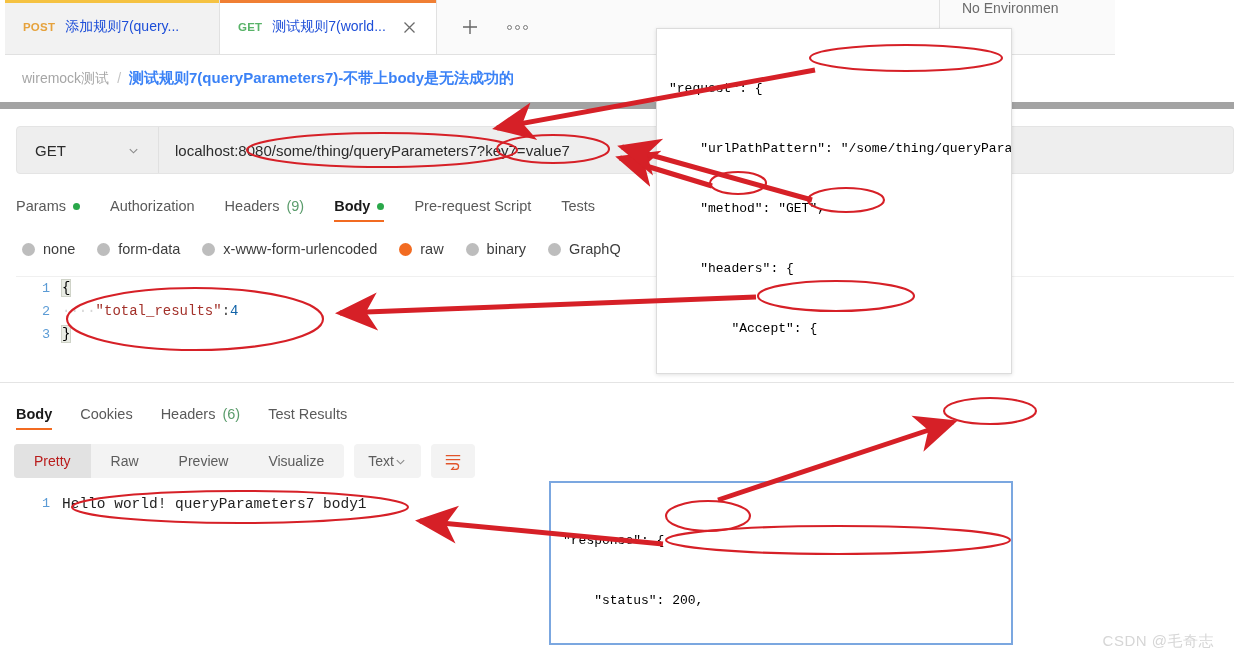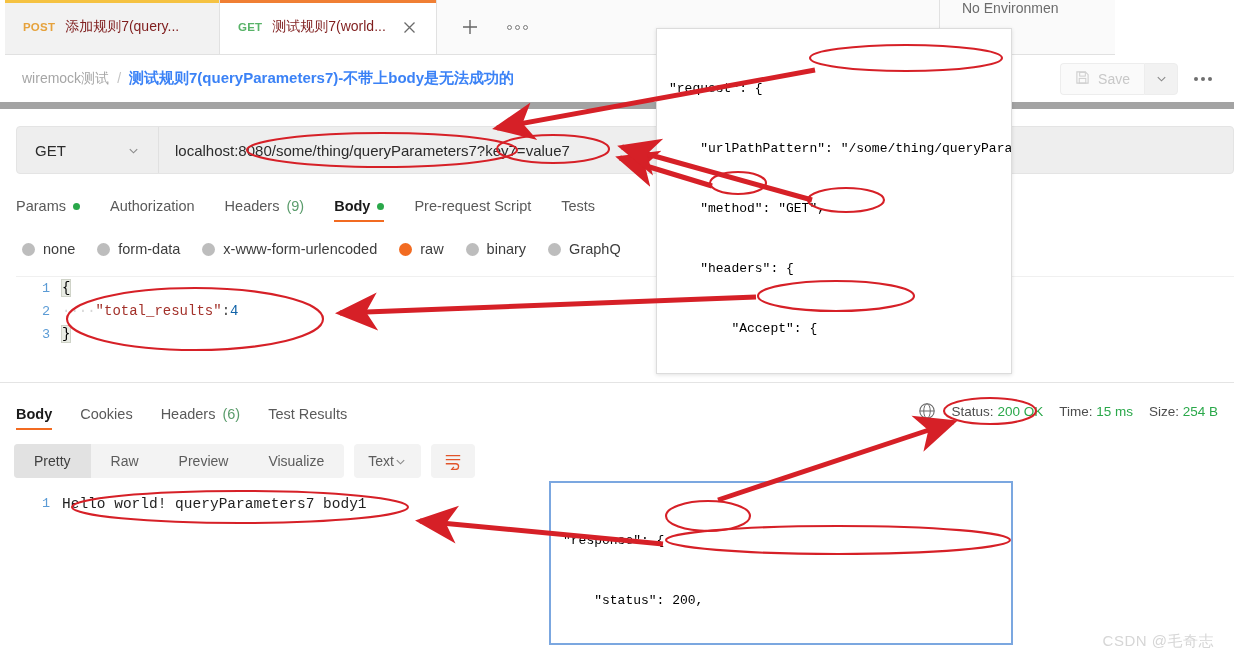--- a/index.html
+++ b/index.html
@@ -36,21 +36,21 @@
     position: absolute; left: 0; right: 0; top: 0; height: 3px;
   }
   .tab.inactive .topbar { background: #f5c242; }
   .tab.active .topbar { background: #f07f34; }
   .tab-method {
     font-size: 11.5px; letter-spacing: .2px; font-weight: 600;
   }
   .m-post { color: #e6a23c; }
   .m-get  { color: #58b368; }
   .tab-name {
-    font-size: 14px; color: #7f1d1d; white-space: nowrap;
+    font-size: 14px; color: #1d4ed8; white-space: nowrap;
     overflow: hidden; text-overflow: ellipsis; max-width: 150px;
   }
   .tab-close {
     margin-left: 6px; width: 16px; height: 16px;
     display: flex; align-items: center; justify-content: center;
     color: #6b6b6b; cursor: pointer;
   }
   .tab-close svg { display: block; }
   .tabstrip-tools {
     display: flex; align-items: center; gap: 26px;
@@ -198,21 +198,21 @@
     position: absolute; left: 14px; top: 444px;
     display: flex; align-items: center; gap: 10px;
   }
   .segs {
     display: flex; background: #f3f3f3; border-radius: 4px; overflow: hidden;
   }
   .seg {
     padding: 0 20px; height: 34px; display: flex; align-items: center;
     font-size: 14px; color: #5c5c5c; cursor: pointer;
   }
-  .seg.on { background: #e2e2e2; color: #404040; }
+  .seg.on { background: #e2e2e2; color: #b91c1c; }
   .fmt {
     display: flex; align-items: center; gap: 0;
     background: #f3f3f3; border-radius: 4px;
     height: 34px; padding: 0 14px; font-size: 14px; color: #5c5c5c; cursor: pointer;
   }
   .wrapbtn {
     width: 44px; height: 34px; background: #f3f3f3; border-radius: 4px;
     display: flex; align-items: center; justify-content: center; cursor: pointer;
   }
 
@@ -304,42 +304,20 @@
     <div class="env-zone">
       <span class="env-label">No Environmen</span>
     </div>
   </div>
 
   <div class="req-head">
     <div class="crumb">
       <span class="crumb-root">wiremock测试</span>
       <span class="crumb-sep">/</span>
       <span class="crumb-name">测试规则7(queryParameters7)-不带上body是无法成功的</span>
-    </div>
-    <div class="save-group">
-      <div class="save-btn">
-        <span>
-          <svg width="15" height="15" viewBox="0 0 16 16">
-              <path d="M2 2h9l3 3v9H2z" fill="none" stroke="#cfcfcf" stroke-width="1.2"></path>
-              <rect x="5" y="2.5" width="6" height="4" fill="none" stroke="#cfcfcf" stroke-width="1.1"></rect>
-              <rect x="4.5" y="9" width="7" height="5" fill="none" stroke="#cfcfcf" stroke-width="1.1"></rect>
-            </svg>
-        </span>
-        <span>Save</span>
-      </div>
-      <div class="save-caret">
-        <svg width="13" height="13" viewBox="0 0 14 14">
-            <path d="M3 5.5 L7 9.5 L11 5.5" stroke="#8a8a8a" stroke-width="1.2" fill="none"></path>
-          </svg>
-      </div>
-      <span class="head-dots">
-          <i></i>
-          <i></i>
-          <i></i>
-        </span>
     </div>
   </div>
 
   <div class="urlbar">
     <div class="method-box">
       <span class="method-text">GET</span>
       <svg width="13" height="13" viewBox="0 0 14 14">
           <path d="M3 5.5 L7 9.5 L11 5.5" stroke="#8a8a8a" stroke-width="1.2" fill="none"></path>
         </svg>
     </div>
@@ -425,41 +403,20 @@
     </div>
     <div class="rtab">
       <span>Headers</span>
       <span class="cnt">(6)</span>
     </div>
     <div class="rtab">
       <span>Test Results</span>
     </div>
   </div>
 
-  <div class="resp-meta">
-    <span class="globe">
-      <svg width="18" height="18" viewBox="0 0 20 20">
-          <circle cx="10" cy="10" r="8" fill="none" stroke="#6a6a6a" stroke-width="1.2"></circle>
-          <ellipse cx="10" cy="10" rx="3.6" ry="8" fill="none" stroke="#6a6a6a" stroke-width="1.1"></ellipse>
-          <path d="M2 10 H18" stroke="#6a6a6a" stroke-width="1.1"></path>
-        </svg>
-    </span>
-    <span>
-      <span>Status:</span>
-      <span class="meta-val">200 OK</span>
-    </span>
-    <span>
-      <span>Time:</span>
-      <span class="meta-val">15 ms</span>
-    </span>
-    <span>
-      <span>Size:</span>
-      <span class="meta-val">254 B</span>
-    </span>
-  </div>
 
   <div class="viewbar">
     <div class="segs">
       <div class="seg on">Pretty</div>
       <div class="seg">Raw</div>
       <div class="seg">Preview</div>
       <div class="seg">Visualize</div>
     </div>
     <div class="fmt">
       <span>Text</span>

